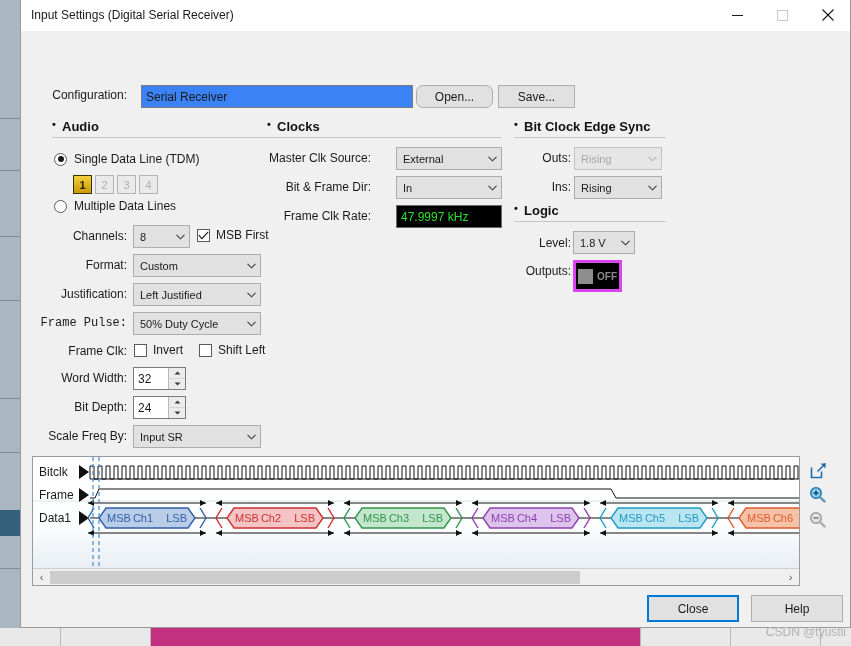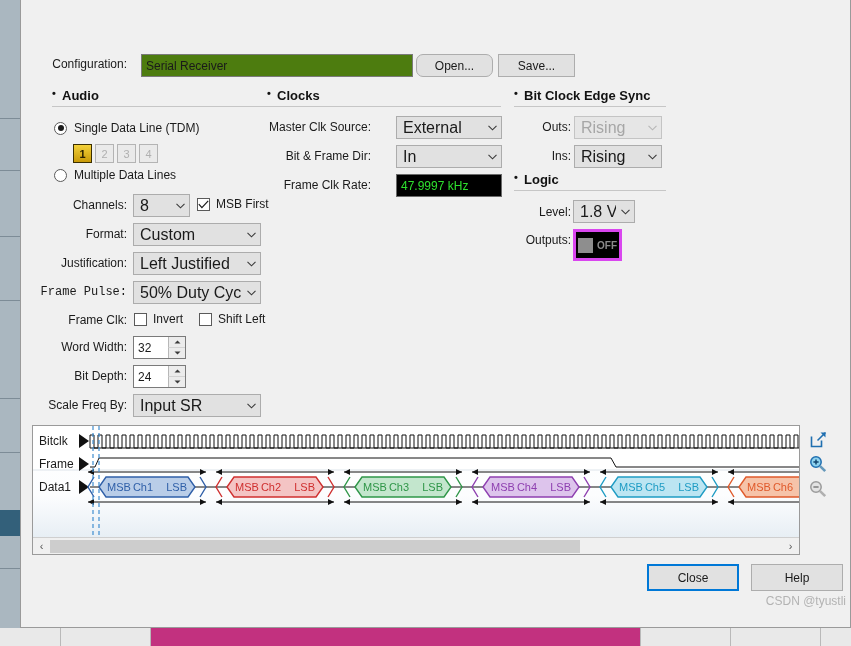--- a/index.html
+++ b/index.html
@@ -62,21 +62,21 @@
   .lbl {
     font-size: 12px; color: #1a1a1a; position: absolute;
     white-space: nowrap;
   }
   .lbl.r { text-align: right; }
 
   
   #config-label { left: 11px; top: 57px; width: 95px; text-align: right; }
   #config-input {
     position: absolute; left: 120px; top: 54px; width: 272px; height: 23px;
-    border: 1px solid #7a7a7a; background: #4d7c0f;
+    border: 1px solid #7a7a7a; background: #3b82f6;
     font-family: "Liberation Sans", sans-serif; font-size: 12px;
     color: #1a1a1a; padding: 0 4px; outline: none;
   }
   .pushbtn {
     position: absolute; height: 23px;
     background: #e1e1e1; border: 1px solid #adadad;
     font-family: "Liberation Sans", sans-serif; font-size: 12px; color: #1a1a1a;
     display: flex; align-items: center; justify-content: center;
     cursor: default;
   }
@@ -117,21 +117,21 @@
     border: 1px solid #3b2f00;
     background: linear-gradient(#f3d13a, #c99a08);
     color: #2a2100; font-weight: bold;
   }
 
   
   .combo {
     position: absolute; height: 23px;
     background: #e1e1e1; border: 1px solid #acacac;
     display: flex; align-items: center;
-    font-size: 16px; color: #1a1a1a;
+    font-size: 11px; color: #1a1a1a;
   }
   .combo .ctext { padding-left: 6px; flex: 1; white-space: nowrap; overflow: hidden; }
   .combo .carrow {
     width: 18px; display: flex; align-items: center; justify-content: center;
     color: #3a3a3a;
   }
   .combo.disabled { background: #e6e6e6; border-color: #c4c4c4; color: #a6a6a6; }
   .combo.disabled .carrow { color: #b6b6b6; }
 
   
@@ -241,20 +241,40 @@
   <div id="bg-magenta"></div>
   <div class="bg-vline" style="left:60px"></div>
   <div class="bg-vline" style="left:150px"></div>
   <div class="bg-vline" style="left:640px"></div>
   <div class="bg-vline" style="left:730px"></div>
   <div class="bg-vline" style="left:820px"></div>
 </div>
 
 <div id="dialog">
 
+  <div id="titlebar">
+    <div id="title-text">Input Settings (Digital Serial Receiver)</div>
+
+    <div class="win-btn">
+      <svg width="11" height="11" viewBox="0 0 11 11">
+          <line x1="0" y1="5.5" x2="11" y2="5.5" stroke="#1a1a1a" stroke-width="1"></line>
+        </svg>
+    </div>
+    <div class="win-btn disabled">
+      <svg width="11" height="11" viewBox="0 0 11 11">
+          <rect x="0.5" y="0.5" width="10" height="10" fill="none" stroke="#c9c9c9" stroke-width="1"></rect>
+        </svg>
+    </div>
+    <div class="win-btn">
+      <svg width="12" height="12" viewBox="0 0 12 12">
+          <line x1="0.5" y1="0.5" x2="11.5" y2="11.5" stroke="#1a1a1a" stroke-width="1.1"></line>
+          <line x1="11.5" y1="0.5" x2="0.5" y2="11.5" stroke="#1a1a1a" stroke-width="1.1"></line>
+        </svg>
+    </div>
+  </div>
 
   <div id="dlg-body">
 
     <div class="lbl" id="config-label">Configuration:</div>
     <input id="config-input" type="text" value="Serial Receiver" style="">
     <div class="pushbtn" id="open-btn">Open...</div>
     <div class="pushbtn" id="save-btn">Save...</div>
 
     <div class="group-head" style="left:31px; top:88px; width:227px;">
       <div class="gh-title">Audio</div>

